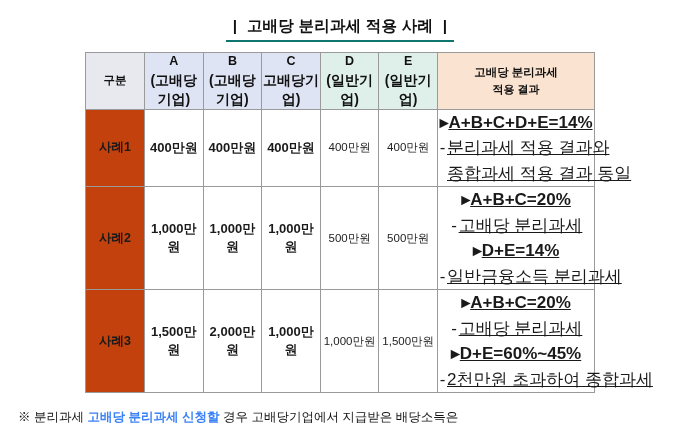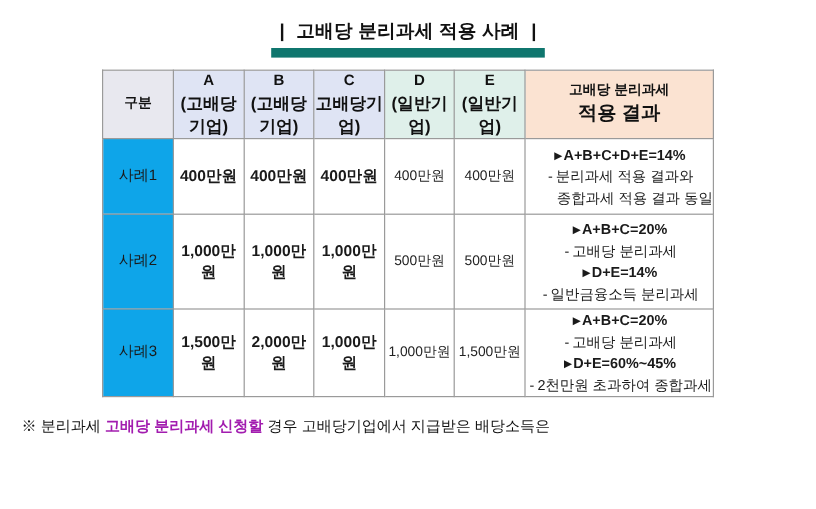--- a/index.html
+++ b/index.html
@@ -26,21 +26,21 @@
     text-align: center;
     padding-top: 16px;
     padding-bottom: 10px;
   }
   .title {
     display: inline-block;
     font-size: 15.5px;
     font-weight: bold;
     color: #111111;
     letter-spacing: 0.2px;
-    border-bottom: 8px solid #0f766e;
+    border-bottom: 2px solid #0f766e;
     padding: 0 2px 3px 2px;
   }
   .title .bar {
     font-weight: bold;
     color: #111;
     padding: 0 5px;
   }
   
   table.matrix {
     border-collapse: collapse;
@@ -61,41 +61,42 @@
     line-height: 1.35;
     color: #111;
   }
   th.h-gubun { width: 58px; background: #e8e8ef; }
   th.h-high  { background: #dfe4f4; }
   th.h-gen   { background: #dff0ea; }
   th.h-res   { width: 156px; background: #fbe3d2; }
   .hdr-top { display: block; font-size: 12.5px; font-weight: bold; }
   .hdr-sub { display: block; font-size: 14px; font-weight: bold; margin-top: 1px; }
   .hdr-res-l1 { display: block; font-size: 11.5px; font-weight: bold; }
-  .hdr-res-l2 { display: block; font-size: 16px; font-weight: bold; margin-top: 1px; }
+  .hdr-res-l2 { display: block; font-size: 11px; font-weight: bold; margin-top: 1px; }
 
   td.case-label {
     font-size: 12.5px;
-    font-weight: normal;
-    background: #0ea5e9;
+    font-weight: bold;
+    background: #c2410c;
   }
   td.amt-strong {
     font-size: 13px;
     font-weight: bold;
   }
   td.amt-normal {
     font-size: 11.5px;
     font-weight: normal;
     color: #222;
   }
   td.result {
     text-align: left;
     padding: 6px 6px 6px 8px;
-    font-size: 12px;
+    font-size: 17px;
     line-height: 1.5;
+    text-decoration: underline;
   }
   .row1 td { height: 62px; }
   .row2 td { height: 78px; }
   .row3 td { height: 70px; }
 
   .rline {
     display: block;
     white-space: nowrap;
   }
   .rline.bold { font-weight: bold; }
@@ -123,21 +124,21 @@
     color: #111;
   }
   .footnote .fn-line {
     display: block;
     white-space: nowrap;
   }
   .footnote .mark {
     font-weight: normal;
   }
   .footnote .kw {
-    color: #a21caf;
+    color: #3b82f6;
     font-weight: bold;
   }
   .footnote .indent {
     padding-left: 20px;
   }
 </style>
 </head>
 <body>
 
 <div class="page">

